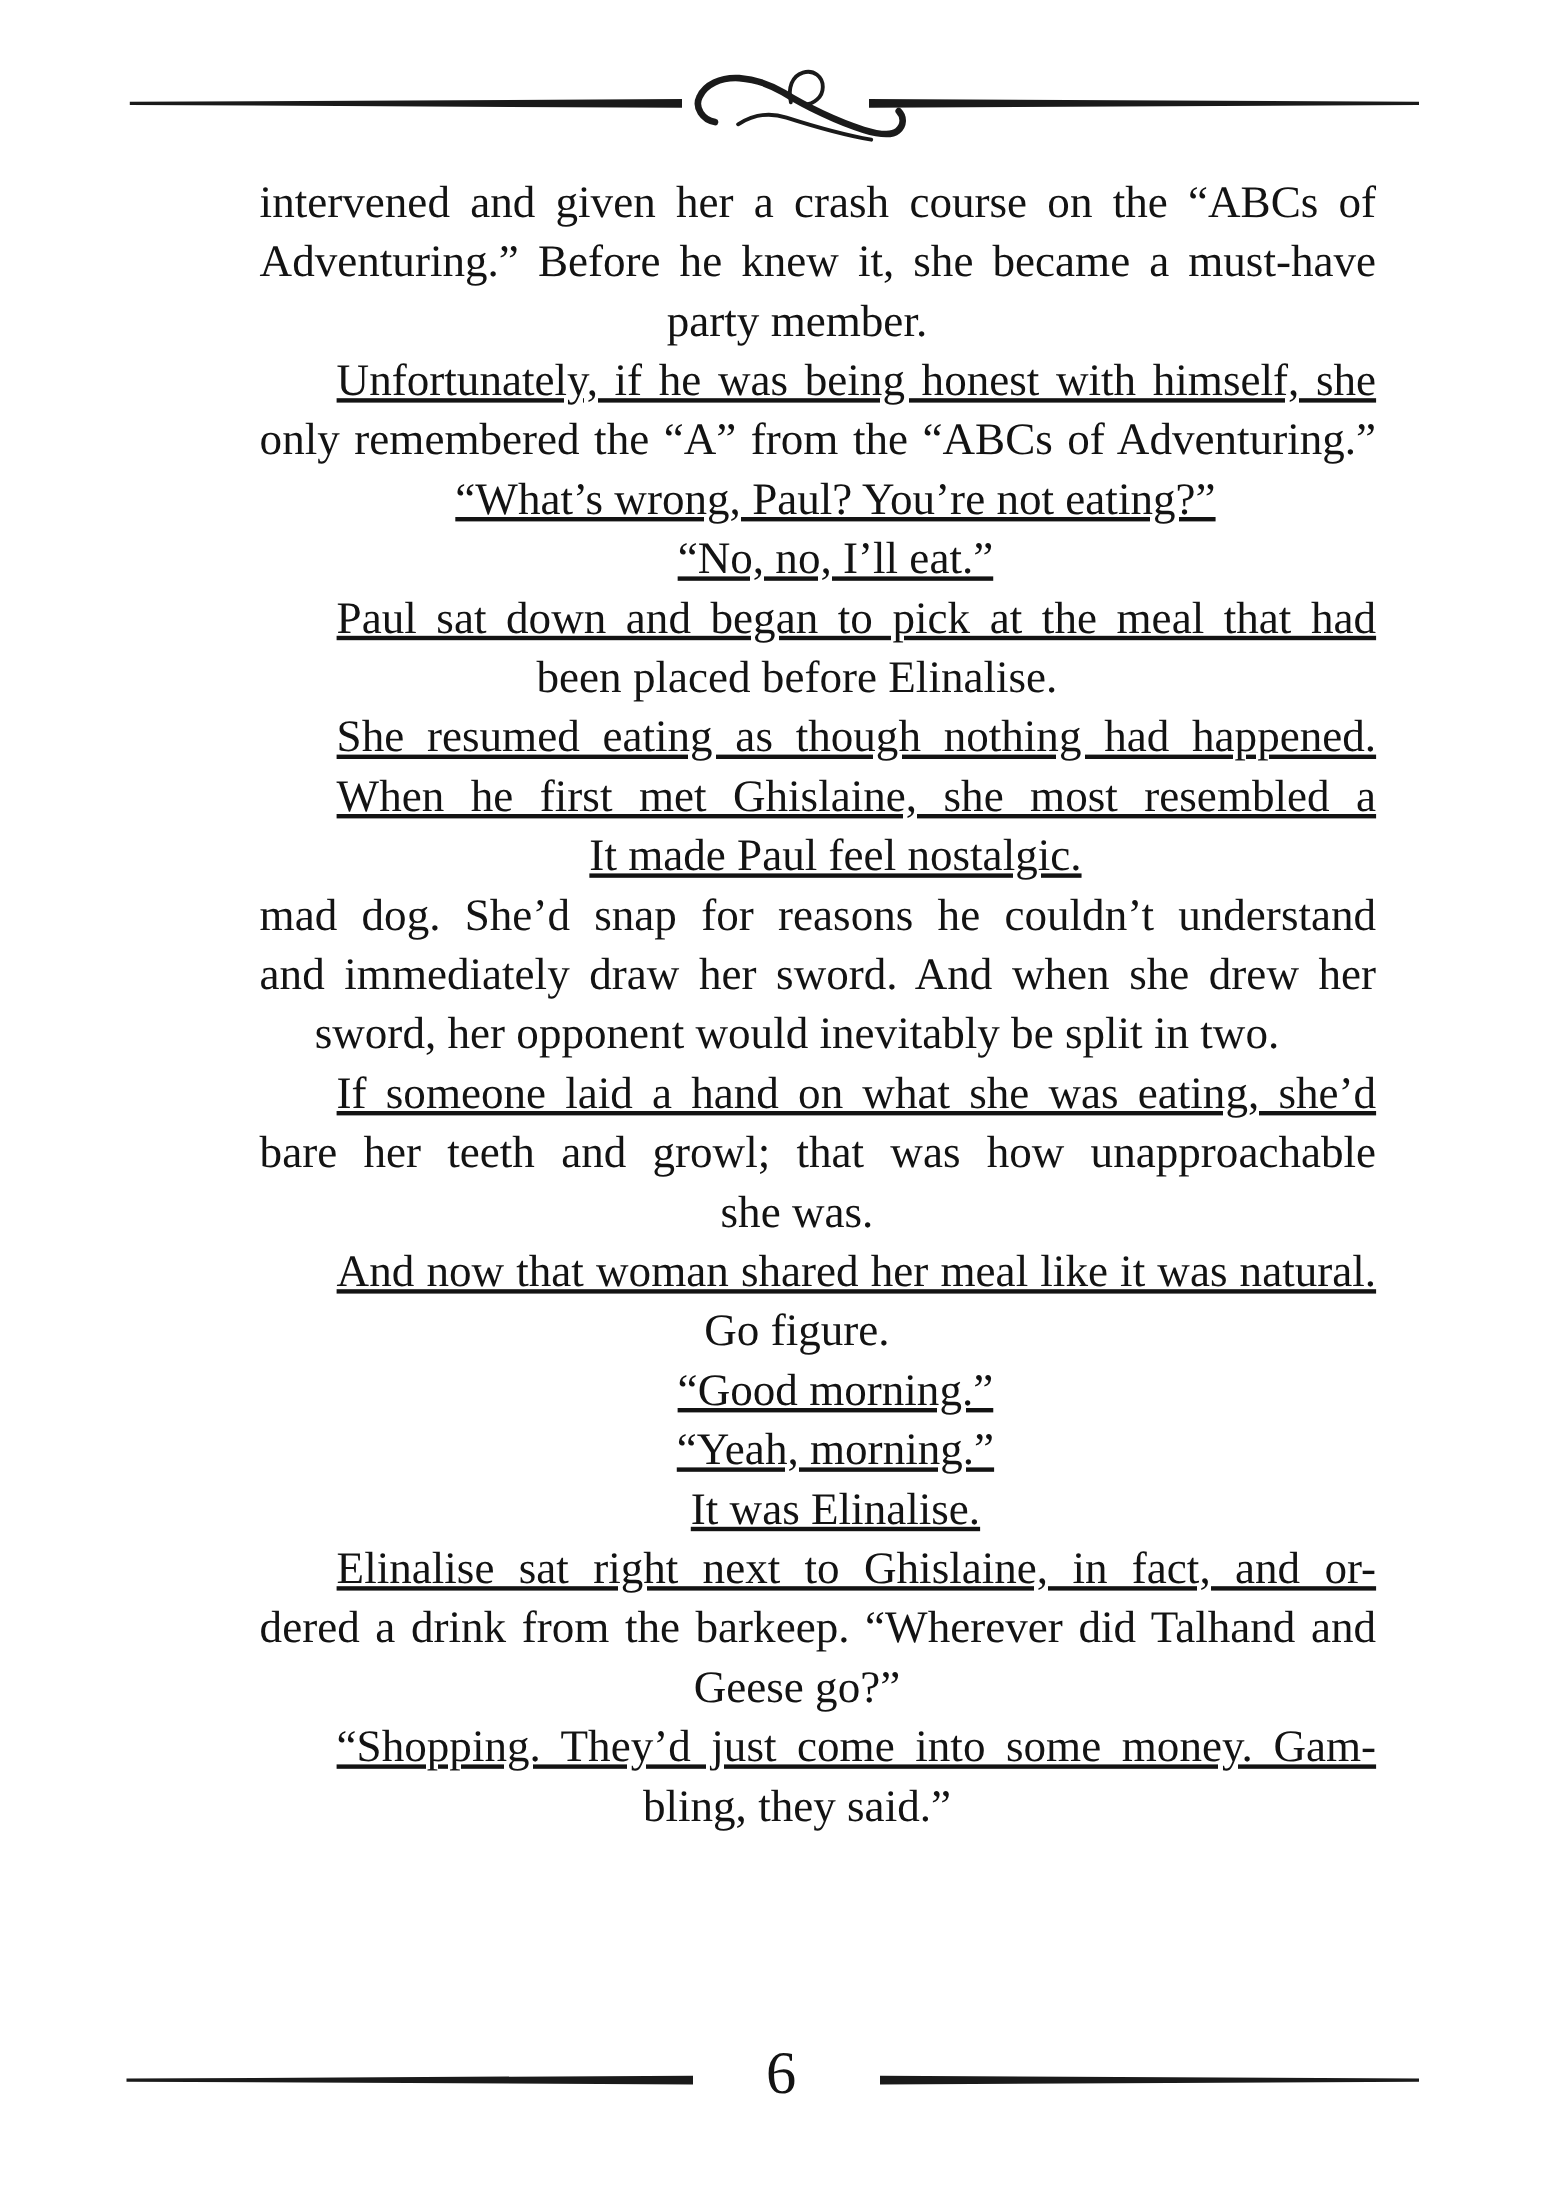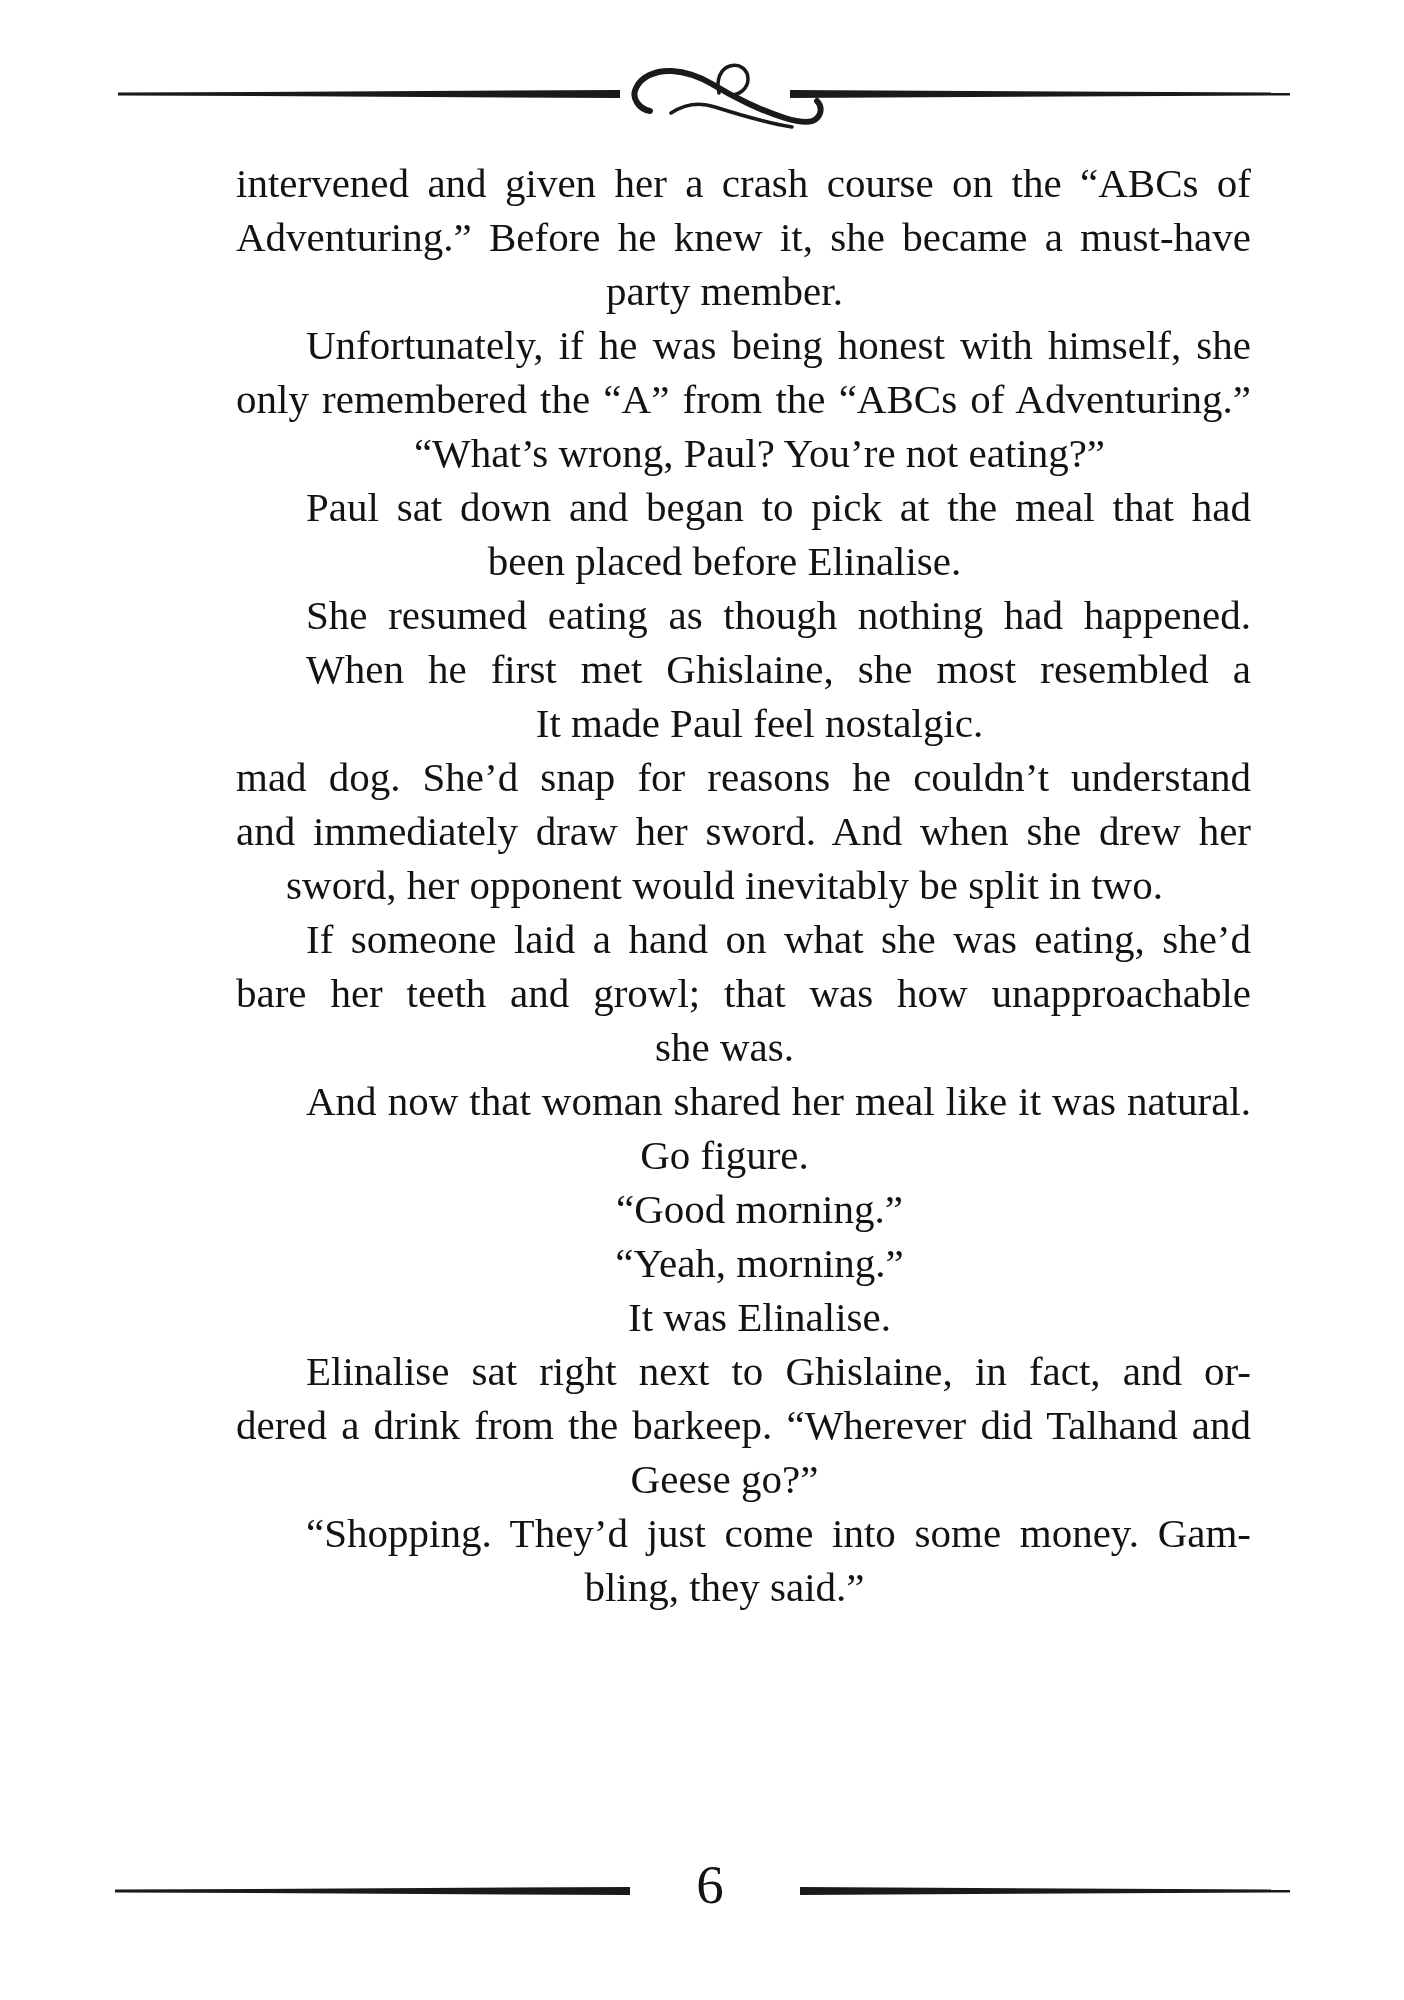--- a/index.html
+++ b/index.html
@@ -13,21 +13,21 @@
   }
   .ornament-svg{
     position:absolute;left:0;top:0;width:1404px;height:140px;display:block;
   }
   .text-block{
     position:absolute;left:198px;top:156px;width:1053px;
     font-size:41px;line-height:54px;
   }
   .line{height:54px;white-space:nowrap;text-align:center;}
   .line.just{white-space:normal;text-align:justify;text-align-last:justify;margin-left:38px;}
-  .line.indent{text-indent:70px;}
+  .line.indent{text-indent:70px;text-decoration:underline;}
   .footer{
     position:absolute;left:0;top:1831px;width:1404px;height:130px;
   }
   .footer-svg{position:absolute;left:0;top:0;width:1404px;height:120px;display:block;}
   .page-number{
     position:absolute;left:50%;top:26px;transform:translateX(-50%);
     margin-left:8px;
     font-size:55px;line-height:1;color:#131313;
   }
 </style>
@@ -60,20 +60,21 @@
              C 740 115, 768 123, 792 127" fill="none" stroke="#1a1a1a" stroke-width="3.5" stroke-linecap="round"></path>
   </svg>
 
   <main class="text-block">
       <div class="line just">intervened and given her a crash course on the “ABCs of</div>
       <div class="line just">Adventuring.” Before he knew it, she became a must-have</div>
       <div class="line">party member.</div>
       <div class="line indent just">Unfortunately, if he was being honest with himself, she</div>
       <div class="line just">only remembered the “A” from the “ABCs of Adventuring.”</div>
       <div class="line indent">“What’s wrong, Paul? You’re not eating?”</div>
+      <div class="line indent">“No, no, I’ll eat.”</div>
       <div class="line indent just">Paul sat down and began to pick at the meal that had</div>
       <div class="line">been placed before Elinalise.</div>
       <div class="line indent just">She resumed eating as though nothing had happened.</div>
       <div class="line indent just">When he first met Ghislaine, she most resembled a</div>
       <div class="line indent">It made Paul feel nostalgic.</div>
       <div class="line just">mad dog. She’d snap for reasons he couldn’t understand</div>
       <div class="line just">and immediately draw her sword. And when she drew her</div>
       <div class="line">sword, her opponent would inevitably be split in two.</div>
       <div class="line indent just">If someone laid a hand on what she was eating, she’d</div>
       <div class="line just">bare her teeth and growl; that was how unapproachable</div>

